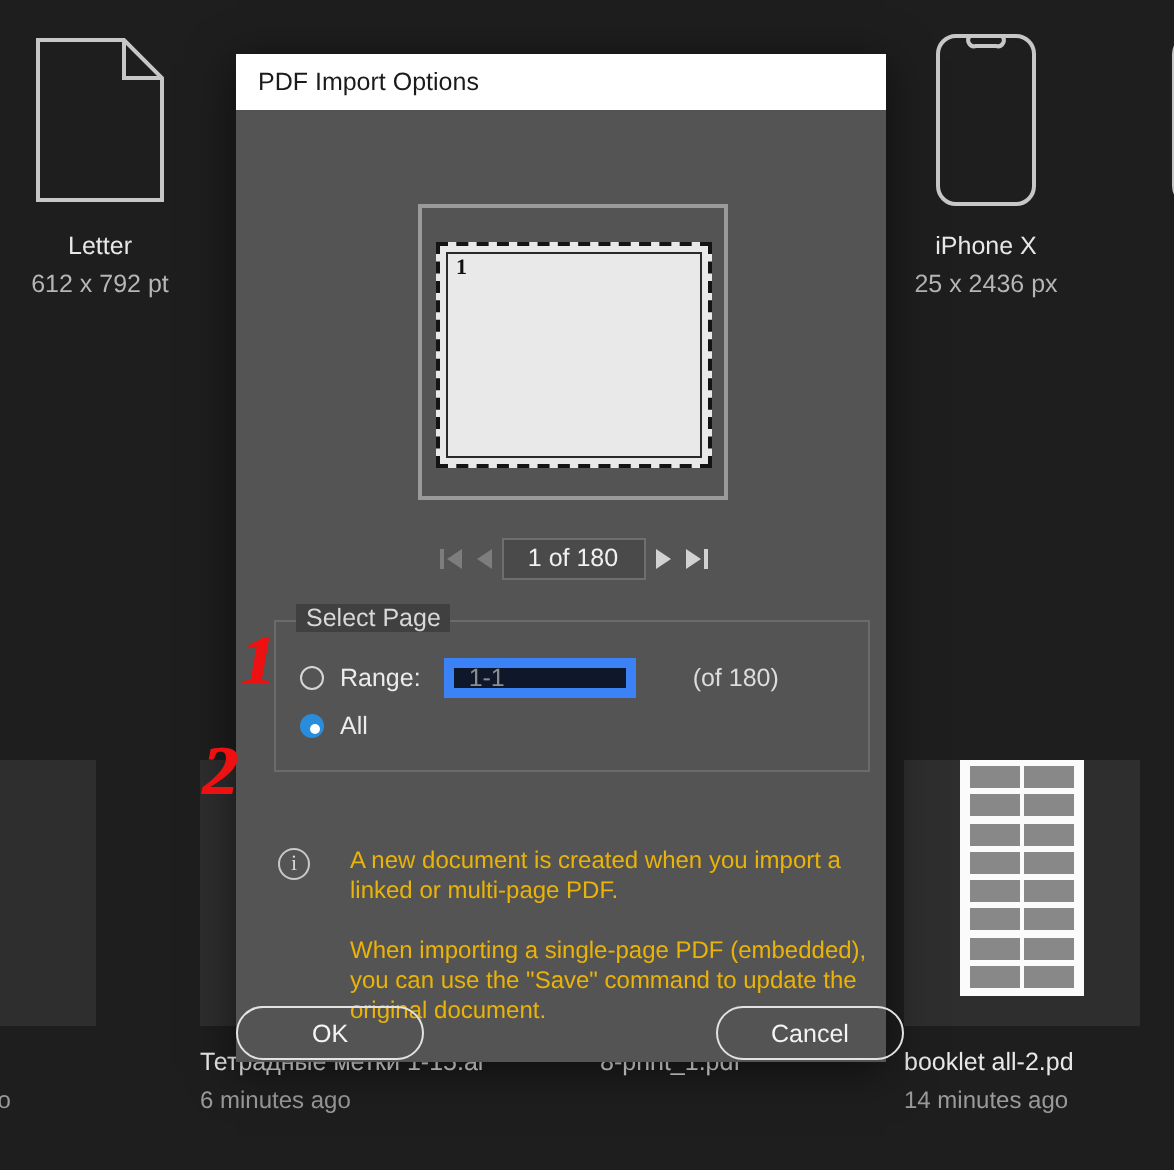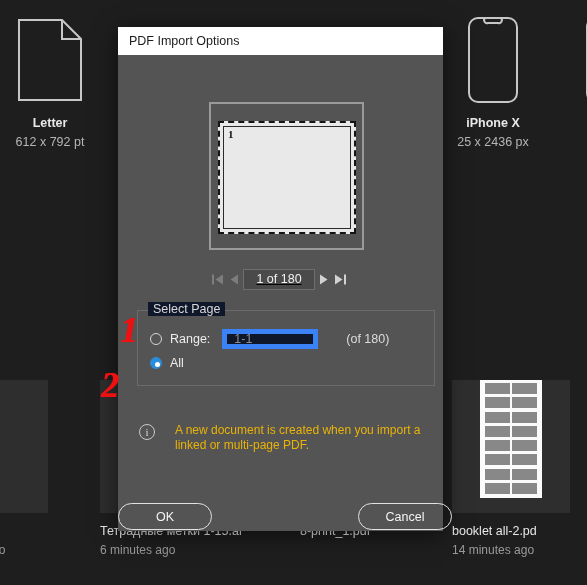--- a/index.html
+++ b/index.html
@@ -14,21 +14,21 @@
   
   .bg-layer { position: absolute; inset: 0; background: #1e1e1e; }
 
   .preset-row { position: absolute; top: 0; left: 0; width: 587px; height: 182px; }
   .preset {
     position: absolute; top: 14px; width: 118px; height: 160px;
     display: flex; flex-direction: column; align-items: center;
   }
   .preset-icon { height: 92px; display: flex; align-items: center; justify-content: center; }
   .preset-name {
-    margin-top: 10px; font-size: 12.5px; font-weight: bold; color: #e8e8e8;
+    margin-top: 10px; font-size: 12.5px; font-weight: normal; color: #e8e8e8;
     white-space: nowrap;
   }
   .preset-size { margin-top: 5px; font-size: 12.5px; color: #b6b6b6; white-space: nowrap; }
 
   .recent-row { position: absolute; top: 380px; left: 0; width: 587px; height: 205px; }
   .recent { position: absolute; top: 0; width: 118px; }
   .recent-thumb {
     width: 100%; height: 133px; background: #2e2e2e; overflow: hidden; position: relative;
   }
   .recent-thumb.paper { background: #2e2e2e; }
@@ -69,39 +69,39 @@
     position: relative;
   }
   .preview-pagenum {
     position: absolute; left: 4px; top: 1px; font-size: 11px; color: #111;
     font-family: "Liberation Serif", serif; font-weight: bold;
   }
 
   
   .nav {
     position: absolute; left: 91px; top: 213px; width: 155px; height: 22px;
-    display: flex; align-items: center; justify-content: flex-start; text-decoration: underline;
+    display: flex; align-items: center; justify-content: center;
   }
   .nav-btn {
     width: 17px; height: 20px; display: flex; align-items: center; justify-content: center;
   }
   .nav-btn svg { display: block; }
   .nav-field {
     width: 72px; height: 21px; background: #4a4a4a; border: 1px solid #6e6e6e;
     color: #f0f0f0; font-size: 12.5px; display: flex; align-items: center;
     justify-content: center;
   }
 
   
   .group {
     position: absolute; left: 19px; top: 255px; width: 298px; height: 76px;
     border: 1px solid #6b6b6b;
   }
   .group-legend {
-    position: absolute; left: 10px; top: -9px; background: #0f172a;
+    position: absolute; left: 10px; top: -9px; background: #404040;
     padding: 0 5px; font-size: 12.5px; color: #d8d8d8;
   }
   .radio-row { position: absolute; display: flex; align-items: center; }
   .radio-row.r1 { left: 12px; top: 18px; }
   .radio-row.r2 { left: 12px; top: 45px; }
   .radio {
     width: 12px; height: 12px; border-radius: 50%; border: 1px solid #d6d6d6;
     background: transparent; margin-right: 8px; flex: none; position: relative;
   }
   .radio.sel { background: #2a8ddb; border-color: #2a8ddb; }
@@ -303,20 +303,21 @@
           <span class="radio sel"></span>
           <span class="radio-label plain">All</span>
         </div>
       </div>
 
 
       <div class="info-block">
         <span class="info-icon">i</span>
         <div class="info-text">
           <p>A new document is created when you import a linked or multi-page PDF.</p>
+          <p>When importing a single-page PDF (embedded), you can use the "Save" command to update the original document.</p>
         </div>
       </div>
 
       <div class="btn-row">
         <button class="btn">OK</button>
         <button class="btn">Cancel</button>
       </div>
     </div>
   </div>
 

